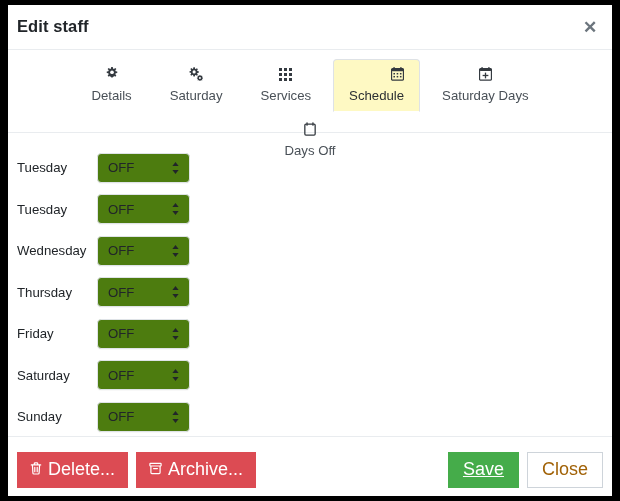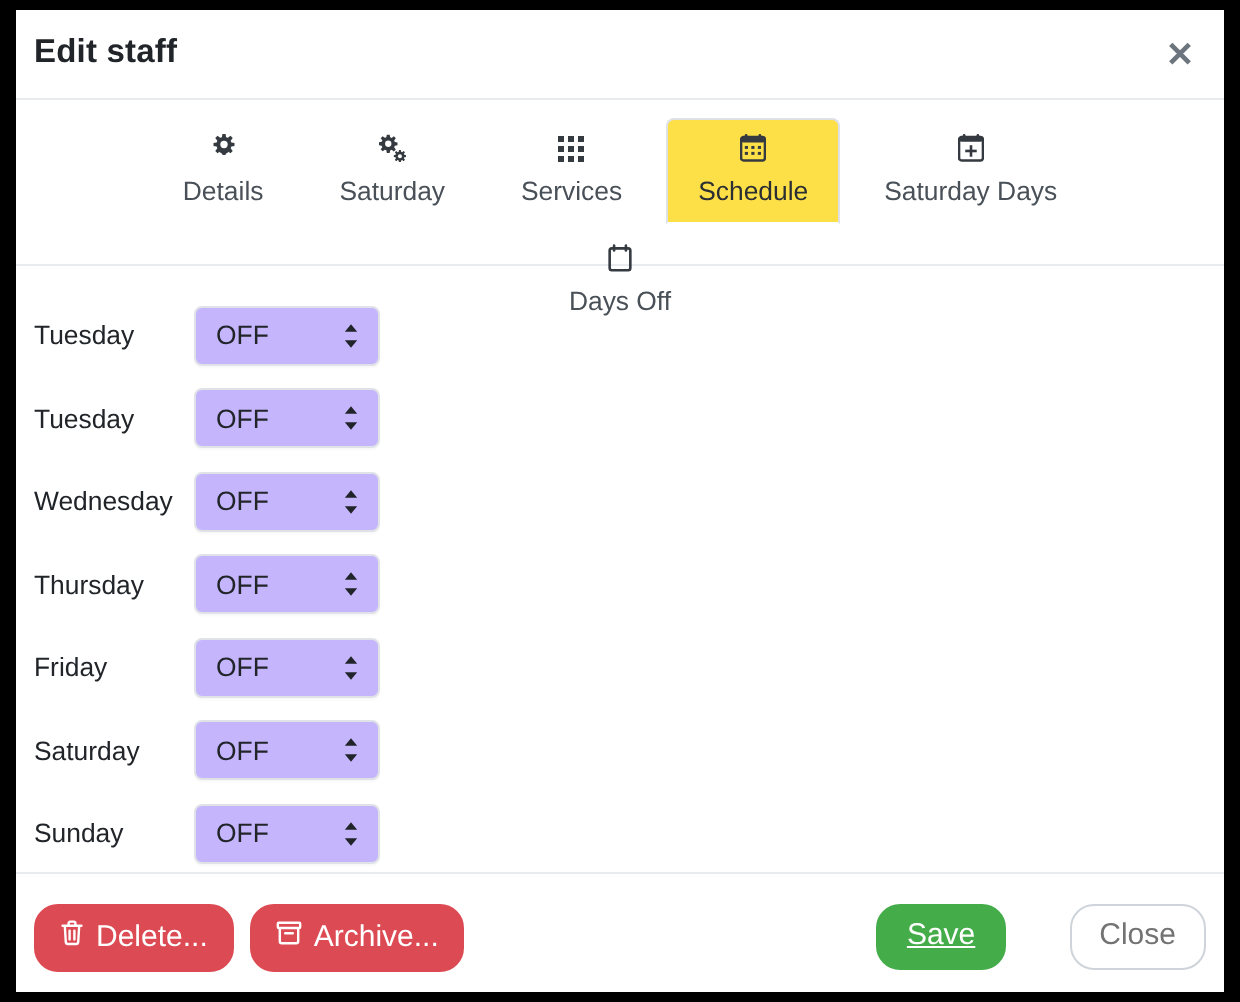--- a/index.html
+++ b/index.html
@@ -68,23 +68,24 @@
     color: #495057;
     background: transparent;
     border: 1px solid transparent;
     border-radius: 4px 4px 0 0;
     cursor: pointer;
     white-space: nowrap;
     margin: 0 3px;
     flex-direction: column;
   }
   .tab.active {
-    background: #fde047;
+    background: #fef9c3;
     border-color: #dee2e6 #dee2e6 #ffffff;
     color: #2b2f33;
+    align-items: flex-end;
   }
   .tab .ico { display:flex; align-items:center; color:#343a40; }
   .tab-row.second { margin-top: 2px; }
 
   
   #schedule-body {
     position: relative;
     height: 303px;
     padding: 14px 9px 0 9px;
   }
@@ -95,21 +96,21 @@
   }
   .day-label {
     width: 80px;
     font-size: 13.2px;
     color: #212529;
   }
   .day-select {
     position: relative;
     width: 93px;
     height: 30px;
-    background: #c4b5fd;
+    background: #4d7c0f;
     border: 1px solid #dfe3e7;
     border-radius: 4px;
     box-shadow: 0 1px 1px rgba(0,0,0,.03);
     display: flex;
     align-items: center;
     cursor: pointer;
   }
   .day-select .val {
     padding-left: 10px;
     font-size: 13.2px;
@@ -132,45 +133,44 @@
   #modal-footer {
     position: relative;
     height: 60px;
     border-top: 1px solid #e9ecef;
     padding: 0 9px;
   }
   .btn {
     display: inline-flex;
     align-items: flex-end;
     gap: 6px;
-    font-size: 15px;
-    border-radius: 12px;
+    font-size: 18px;
+    border-radius: 0;
     padding: 7px 12px;
     cursor: pointer;
     border: 1px solid transparent;
     line-height: 1.1;
   }
   .btn-danger {
     background: #dc4b53;
     color: #ffffff;
     border-color: #dc4b53;
   }
   .btn-success {
     background: #45ac4a;
     color: #ffffff;
     border-color: #45ac4a;
     padding: 7px 14px;
     text-decoration: underline;
   }
   .btn-light {
     background: #ffffff;
-    color: #737373;
+    color: #a16207;
     border-color: #ced4da;
     padding: 7px 14px;
-    margin-left: 24px;
   }
   #footer-left {
     position: absolute;
     left: 9px; top: 15px;
     display: flex; gap: 8px;
   }
   #footer-right {
     position: absolute;
     right: 9px; top: 15px;
     display: flex; gap: 8px;

